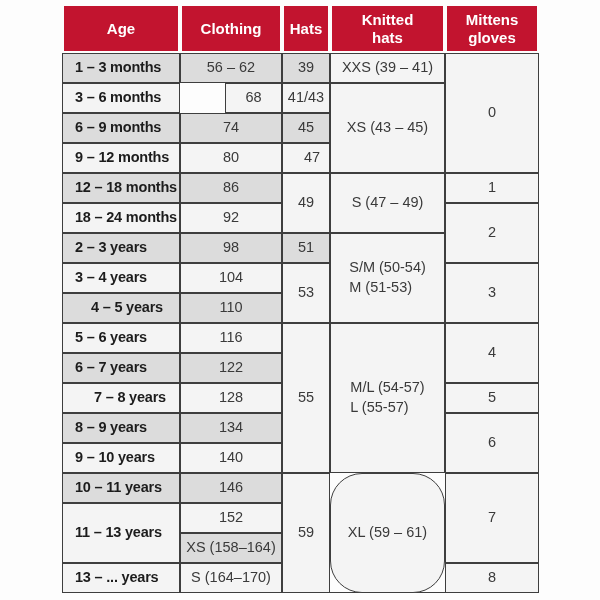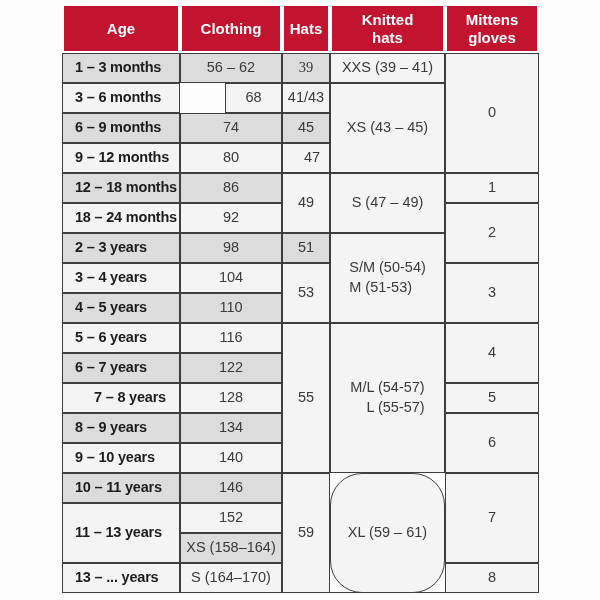--- a/index.html
+++ b/index.html
@@ -99,21 +99,21 @@
     <div class="td dark age-col" style="grid-area: 2 / 1 / span 1;">
       <span class="lines">
         <div>1 – 3 months</div>
       </span>
     </div>
     <div class="td dark center-single" style="grid-area: 2 / 2 / span 1;">
       <span class="lines">
         <div>56 – 62</div>
       </span>
     </div>
-    <div class="td dark center-single" style="grid-area: 2 / 3 / span 1; font-family: Liberation Serif, serif;">
+    <div class="td dark center-single" style="grid-area: 2 / 3 / span 1;">
       <span class="lines">
         <div>39</div>
       </span>
     </div>
     <div class="td light center-single" style="grid-area: 2 / 4 / span 1;">
       <span class="lines">
         <div>XXS (39 – 41)</div>
       </span>
     </div>
     <div class="td light center-single" style="grid-area: 2 / 5 / span 4;">
@@ -245,21 +245,21 @@
     <div class="td light center-single" style="grid-area: 9 / 3 / span 2;">
       <span class="lines">
         <div>53</div>
       </span>
     </div>
     <div class="td light center-single" style="grid-area: 9 / 5 / span 2;">
       <span class="lines">
         <div>3</div>
       </span>
     </div>
-    <div class="td dark age-col" style="grid-area: 10 / 1 / span 1;">
+    <div class="td dark age-col" style="grid-area: 10 / 1 / span 1; justify-content: center;">
       <span class="lines">
         <div>4 – 5 years</div>
       </span>
     </div>
     <div class="td dark center-single" style="grid-area: 10 / 2 / span 1;">
       <span class="lines">
         <div>110</div>
       </span>
     </div>
     <div class="td light age-col" style="grid-area: 11 / 1 / span 1;">
@@ -271,21 +271,21 @@
       <span class="lines">
         <div>116</div>
       </span>
     </div>
     <div class="td light center-single" style="grid-area: 11 / 3 / span 5;">
       <span class="lines">
         <div>55</div>
       </span>
     </div>
     <div class="td light center-single" style="grid-area: 11 / 4 / span 5;">
-      <span class="lines" style="text-align: right;">
+      <span class="lines" style="text-align: left;">
         <div>M/L (54-57)</div>
         <div>L (55-57)</div>
       </span>
     </div>
     <div class="td light center-single" style="grid-area: 11 / 5 / span 2;">
       <span class="lines">
         <div>4</div>
       </span>
     </div>
     <div class="td dark age-col" style="grid-area: 12 / 1 / span 1;">

